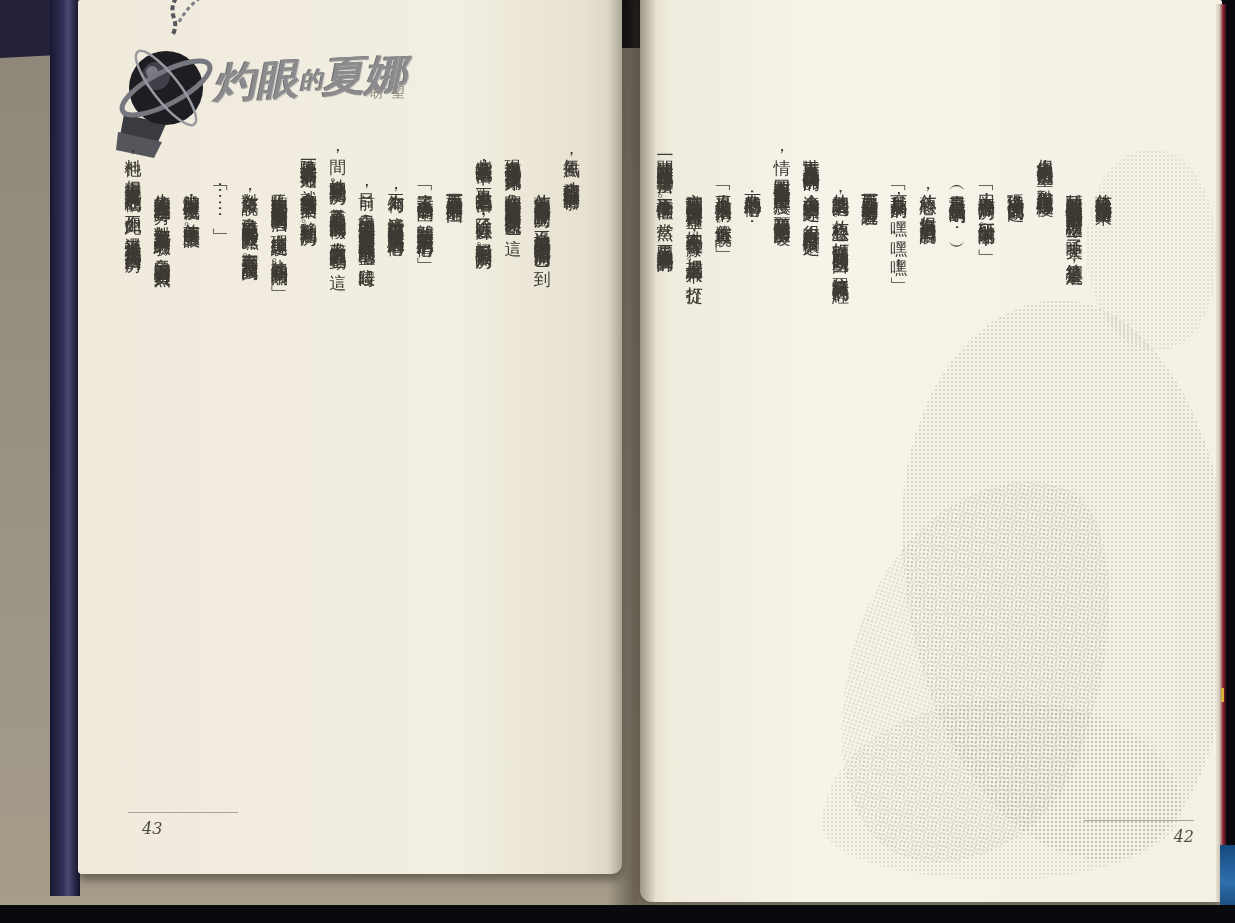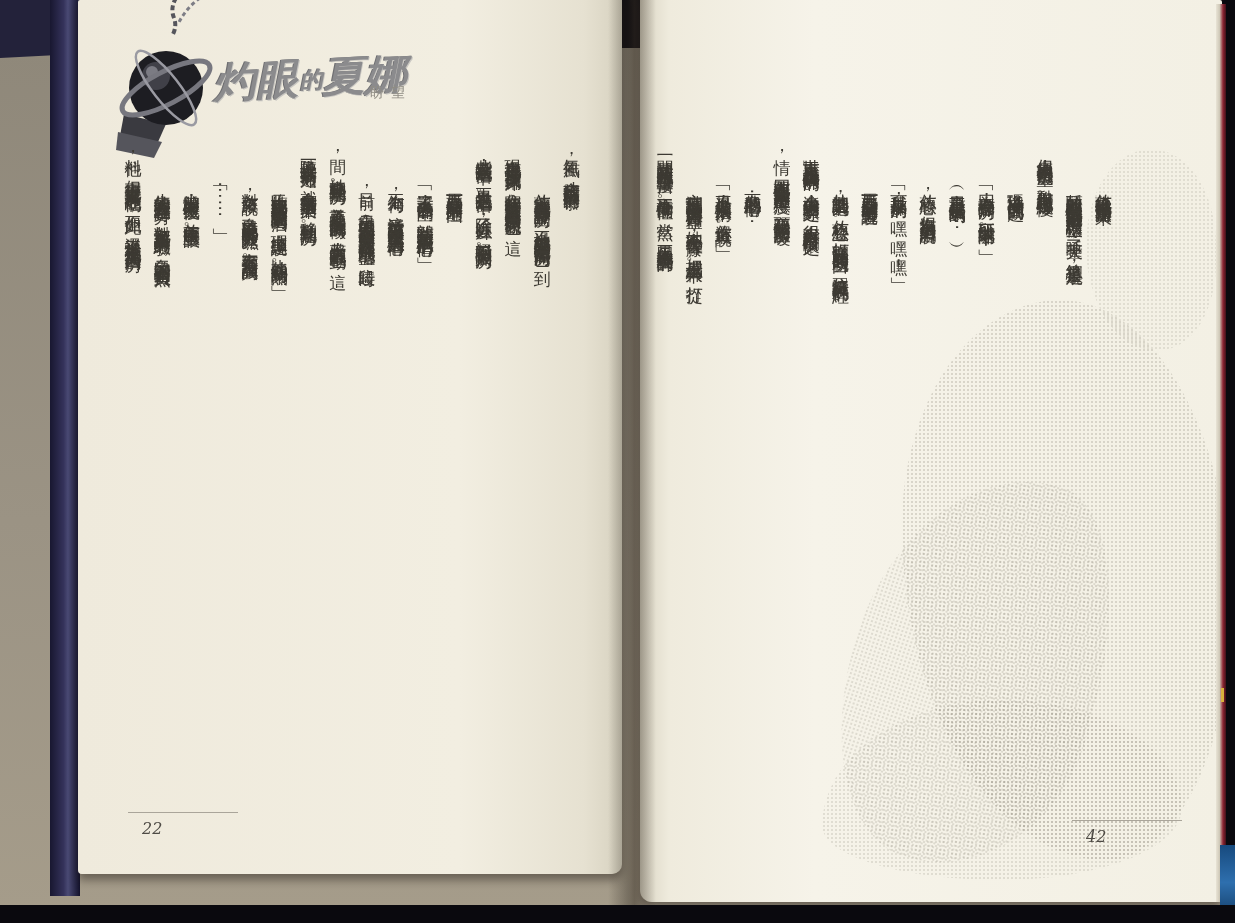--- a/index.html
+++ b/index.html
@@ -77,21 +77,21 @@
   .logo-big{font-size:42px;}
   .logo-small{font-size:23px;vertical-align:18%;}
   .chapter-label{position:absolute;left:260px;top:84px;font-size:14px;color:#8f8c83;letter-spacing:7px;}
 
   
   .folio{position:absolute;width:110px;}
   .folio .rule{border-top:1px solid #aaa59a;width:100%;height:0;}
   .folio .num{font-family:"DejaVu Serif","Liberation Serif",serif;font-style:italic;
     font-size:16px;color:#4e4b45;margin-top:6px;margin-left:14px;}
   .folio-left{left:50px;top:812px;}
-  .folio-right{left:432px;top:820px;}
+  .folio-right{left:444px;top:820px;text-align:right;}
 </style>
 </head>
 <body>
 
 <div id="canvas">
 
   <div class="surface"></div>
   <div class="cover-corner"></div>
   <div class="spine-strip"></div>
 
@@ -133,21 +133,21 @@
         <div class="tline" style="text-indent: 2em;">昨天她也來到感冒的佐藤所休息的房間喝酒。理由據說是：「比其他空房間熱鬧。」</div>
         <div class="tline" style="text-indent: 2em;">對佐藤來說，自己凌亂不堪的房間被外人瞧見，實在不知道該不該高興。</div>
         <div class="tline" style="text-indent: 2em;">「⋯⋯」</div>
         <div class="tline" style="text-indent: 2em;">由於體力尚未完全恢復，佐藤再次閉上雙眼。</div>
         <div class="tline" style="text-indent: 2em;">生病的時候有人陪伴在身旁，對他來說是前所未有的經驗。白天的話管家們會負責照</div>
         <div class="tline" style="text-indent: 0em;">料他，但事實上他從來沒有拜託過他們。不但如此，還從平常就禁止他們進入自己的房</div>
       </div>
 
     <div class="folio folio-left">
       <div class="rule"></div>
-      <div class="num">22</div>
+      <div class="num">43</div>
     </div>
   </div>
 
   <div class="page page-right">
     <div class="dotblob blob1"></div>
     <div class="dotblob blob2"></div>
     <div class="dotblob blob3"></div>
     <div class="dotblob blob4"></div>
 
     <div class="vtext">

